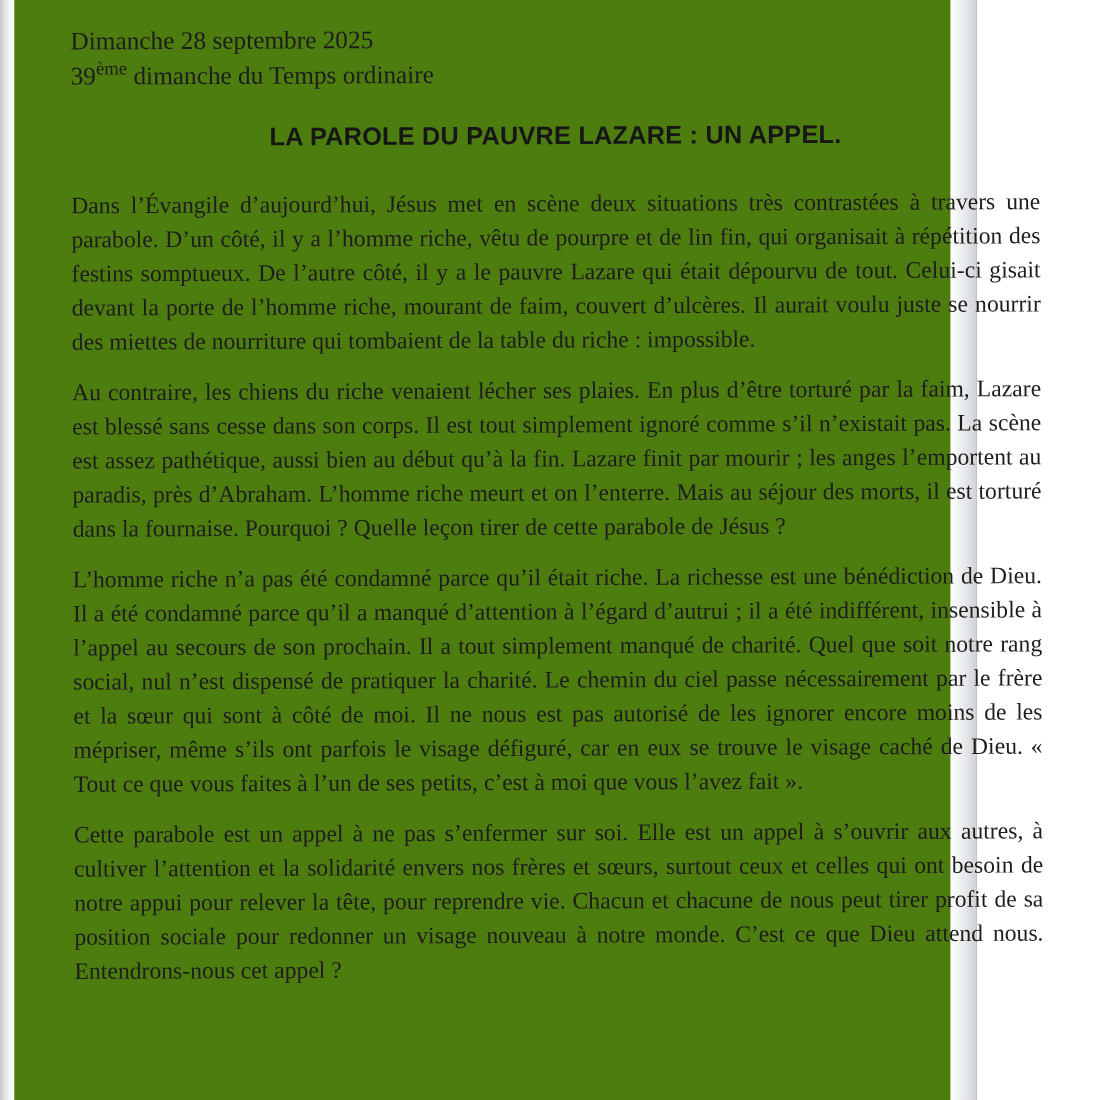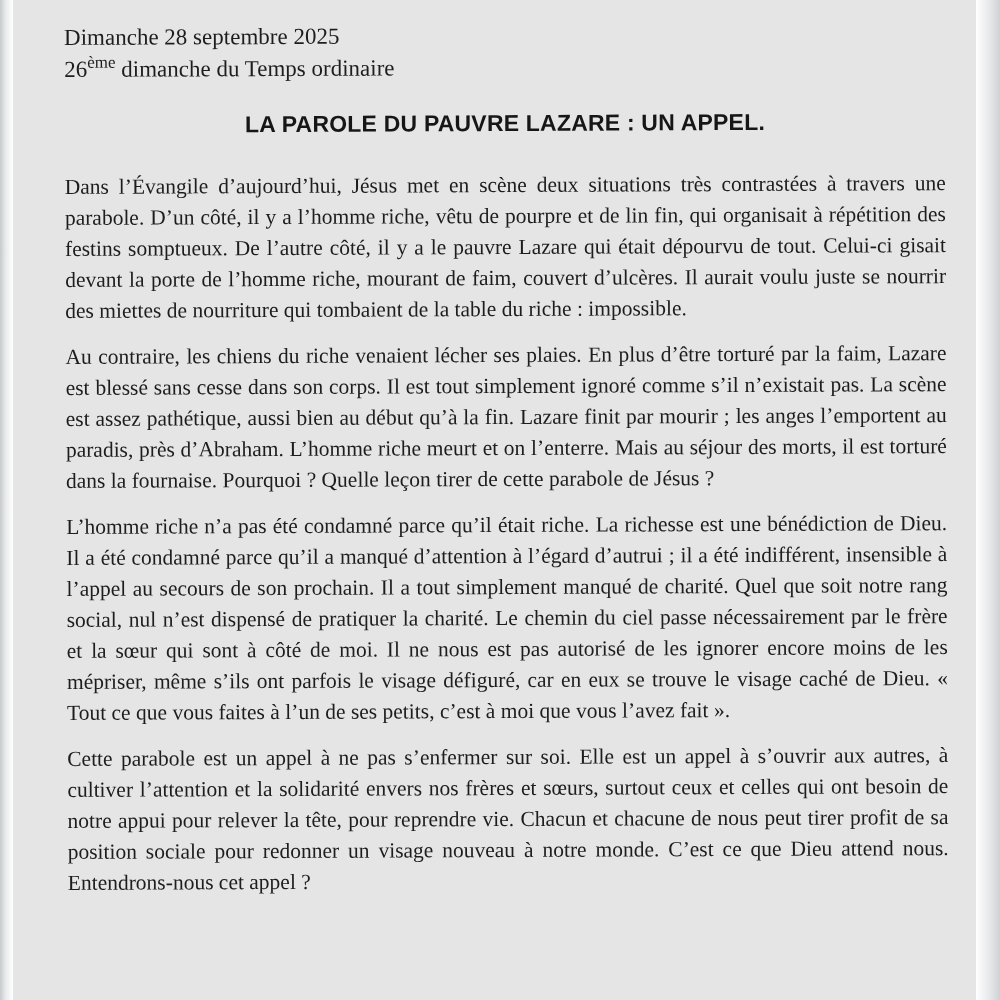--- a/index.html
+++ b/index.html
@@ -8,23 +8,23 @@
   }
   body {
     width: 1000px;
     height: 1000px;
     overflow: hidden;
     background: #ffffff;
     font-family: "Liberation Serif", serif;
   }
   .page {
     position: relative;
-    width: 1000px;
+    width: 888px;
     height: 1000px;
-    background: #e5e5e5;
+    background: #4d7c0f;
   }
   
   .edge-left {
     position: absolute;
     left: 0; top: 0;
     width: 13px; height: 1000px;
     background: linear-gradient(to right, #c7cacd 0%, #e9ebec 45%, #ffffff 100%);
   }
   .edge-right {
     position: absolute;
@@ -77,21 +77,21 @@
 
 <div class="page">
 
   <div class="edge-left"></div>
   <div class="edge-right"></div>
 
   <div class="content">
 
     <div class="header">
       <div>Dimanche 28 septembre 2025</div>
-      <div><span>26</span><sup class="ordinal-sup">ème</sup><span> dimanche du Temps ordinaire</span></div>
+      <div><span>39</span><sup class="ordinal-sup">ème</sup><span> dimanche du Temps ordinaire</span></div>
     </div>
 
     <div class="doc-title">LA PAROLE DU PAUVRE LAZARE : UN APPEL.</div>
 
     <div class="body-text">
       <p>Dans l’Évangile d’aujourd’hui, Jésus met en scène deux situations très contrastées à travers une parabole. D’un côté, il y a l’homme riche, vêtu de pourpre et de lin fin, qui organisait à répétition des festins somptueux. De l’autre côté, il y a le pauvre Lazare qui était dépourvu de tout. Celui-ci gisait devant la porte de l’homme riche, mourant de faim, couvert d’ulcères. Il aurait voulu juste se nourrir des miettes de nourriture qui tombaient de la table du riche : impossible.</p>
       <p>Au contraire, les chiens du riche venaient lécher ses plaies. En plus d’être torturé par la faim, Lazare est blessé sans cesse dans son corps. Il est tout simplement ignoré comme s’il n’existait pas. La scène est assez pathétique, aussi bien au début qu’à la fin. Lazare finit par mourir ; les anges l’emportent au paradis, près d’Abraham. L’homme riche meurt et on l’enterre. Mais au séjour des morts, il est torturé dans la fournaise. Pourquoi ? Quelle leçon tirer de cette parabole de Jésus ?</p>
       <p>L’homme riche n’a pas été condamné parce qu’il était riche. La richesse est une bénédiction de Dieu. Il a été condamné parce qu’il a manqué d’attention à l’égard d’autrui ; il a été indifférent, insensible à l’appel au secours de son prochain. Il a tout simplement manqué de charité. Quel que soit notre rang social, nul n’est dispensé de pratiquer la charité. Le chemin du ciel passe nécessairement par le frère et la sœur qui sont à côté de moi. Il ne nous est pas autorisé de les ignorer encore moins de les mépriser, même s’ils ont parfois le visage défiguré, car en eux se trouve le visage caché de Dieu. « Tout ce que vous faites à l’un de ses petits, c’est à moi que vous l’avez fait ».</p>
       <p>Cette parabole est un appel à ne pas s’enfermer sur soi. Elle est un appel à s’ouvrir aux autres, à cultiver l’attention et la solidarité envers nos frères et sœurs, surtout ceux et celles qui ont besoin de notre appui pour relever la tête, pour reprendre vie. Chacun et chacune de nous peut tirer profit de sa position sociale pour redonner un visage nouveau à notre monde. C’est ce que Dieu attend nous. Entendrons-nous cet appel ?</p>
     </div>

